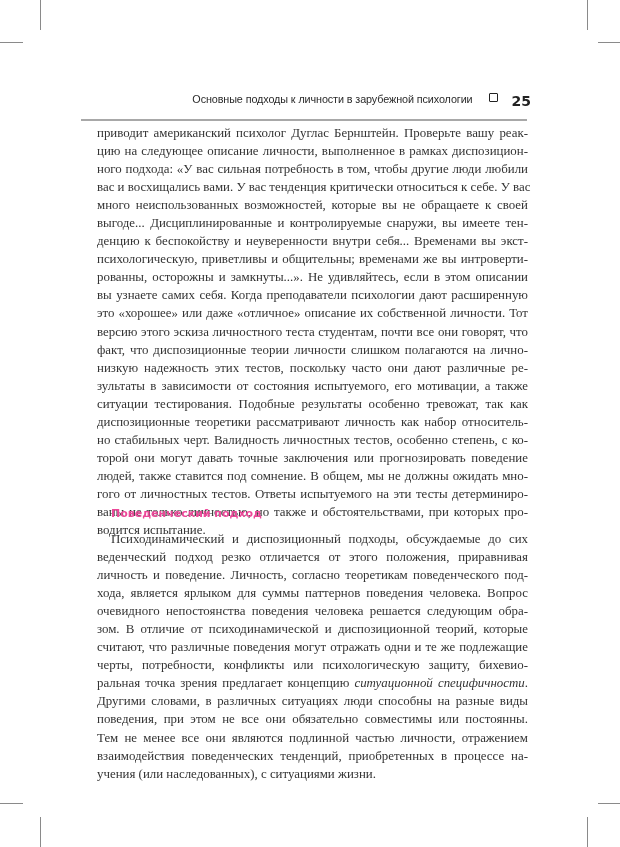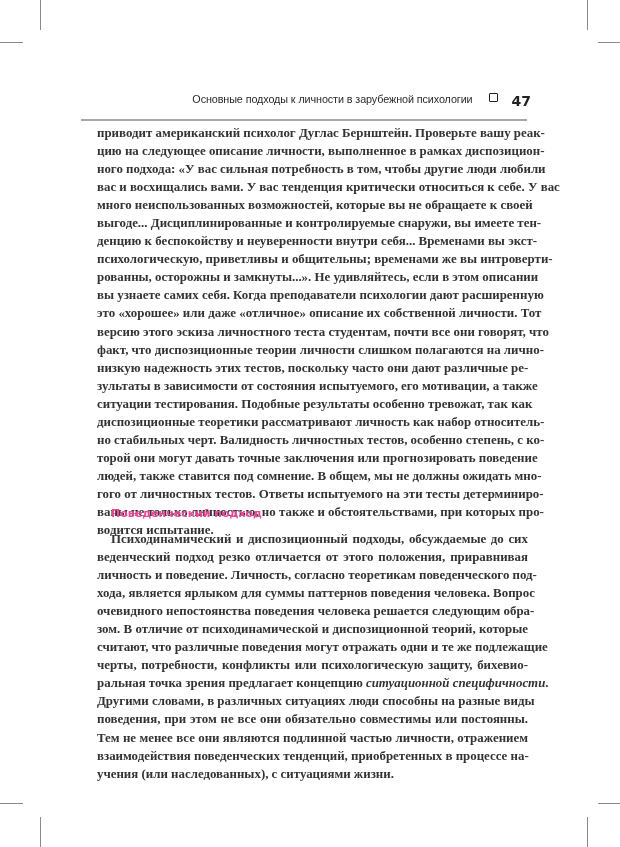--- a/index.html
+++ b/index.html
@@ -17,21 +17,21 @@
     display: inline-block; width: 7px; height: 7px; border: 1.3px solid #222;
     margin: 0 14px 0 16px; border-radius: 1px;
   }
   .header .pnum { font-family: "DejaVu Sans", sans-serif; font-weight: bold; font-size: 14px; color: #222; }
   .header-rule { position: absolute; left: 81px; top: 119px; width: 446px; height: 2px; background: #a8a8a8; }
   .body-text {
     position: absolute; left: 97px; top: 124px; width: 431px;
     font-family: "Liberation Serif", serif; font-size: 12.9px; line-height: 18.05px;
     color: #333; text-align: justify; hyphens: manual;
   }
-  .line { display: block; text-align: justify; text-align-last: justify; white-space: nowrap; overflow: visible; font-weight: bold; }
+  .line { display: block; text-align: justify; text-align-last: justify; white-space: nowrap; overflow: visible; }
   .line.last { text-align-last: left; }
   .line.indent { text-indent: 14px; }
   .heading {
     position: absolute; left: 111px; top: 507px;
     font-family: "DejaVu Sans", sans-serif; font-weight: bold; font-size: 11px; color: #ec4899;
   }
   .body2 { top: 530px; }
   i { font-style: italic; }
 </style>
 </head>
@@ -42,21 +42,21 @@
 <div class="crop h" style="left:0;top:42px;width:23px;"></div>
 <div class="crop h" style="left:598px;top:42px;width:22px;"></div>
 <div class="crop h" style="left:0;top:803px;width:23px;"></div>
 <div class="crop h" style="left:598px;top:803px;width:22px;"></div>
 <div class="crop v" style="left:40px;top:817px;height:30px;"></div>
 <div class="crop v" style="left:587px;top:817px;height:30px;"></div>
 
 <div class="header">
   <span class="title">Основные подходы к личности в зарубежной психологии</span>
   <span class="sq"></span>
-  <span class="pnum">47</span>
+  <span class="pnum">25</span>
 </div>
 <div class="header-rule"></div>
 
 <div class="body-text" id="p1">
     <span class="line">приводит американский психолог Дуглас Бернштейн. Проверьте вашу реак-</span>
     <span class="line">цию на следующее описание личности, выполненное в рамках диспозицион-</span>
     <span class="line">ного подхода: «У вас сильная потребность в том, чтобы другие люди любили</span>
     <span class="line">вас и восхищались вами. У вас тенденция критически относиться к себе. У вас</span>
     <span class="line">много неиспользованных возможностей, которые вы не обращаете к своей</span>
     <span class="line">выгоде... Дисциплинированные и контролируемые снаружи, вы имеете тен-</span>

